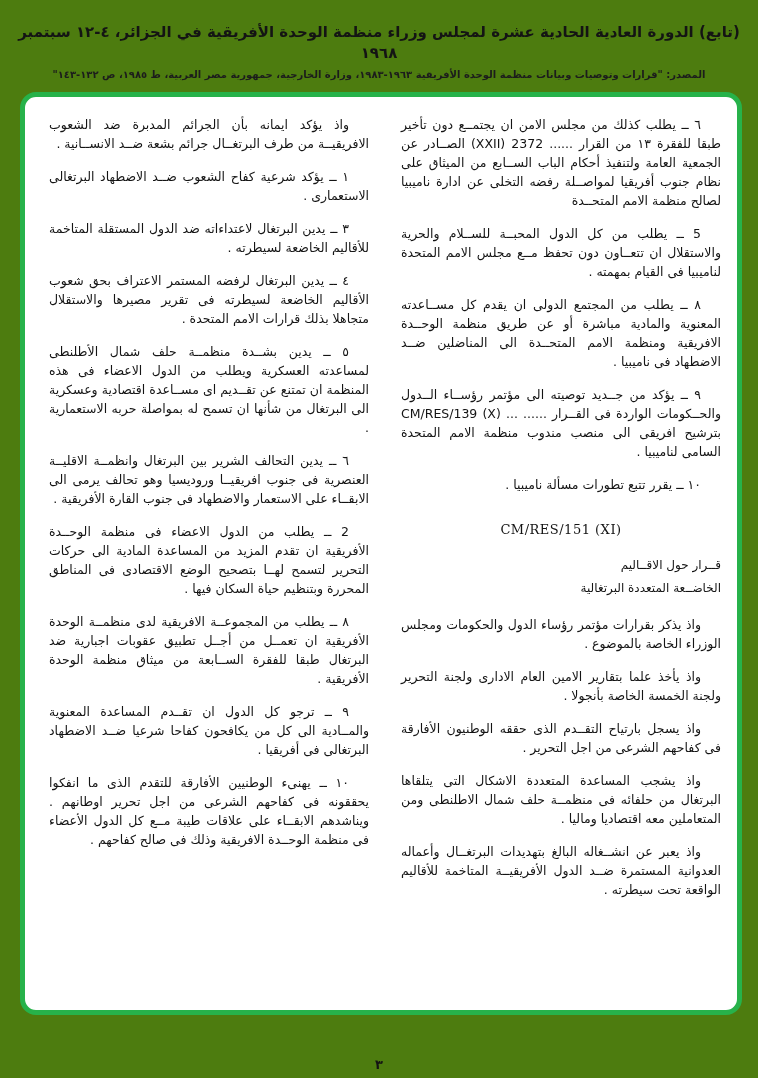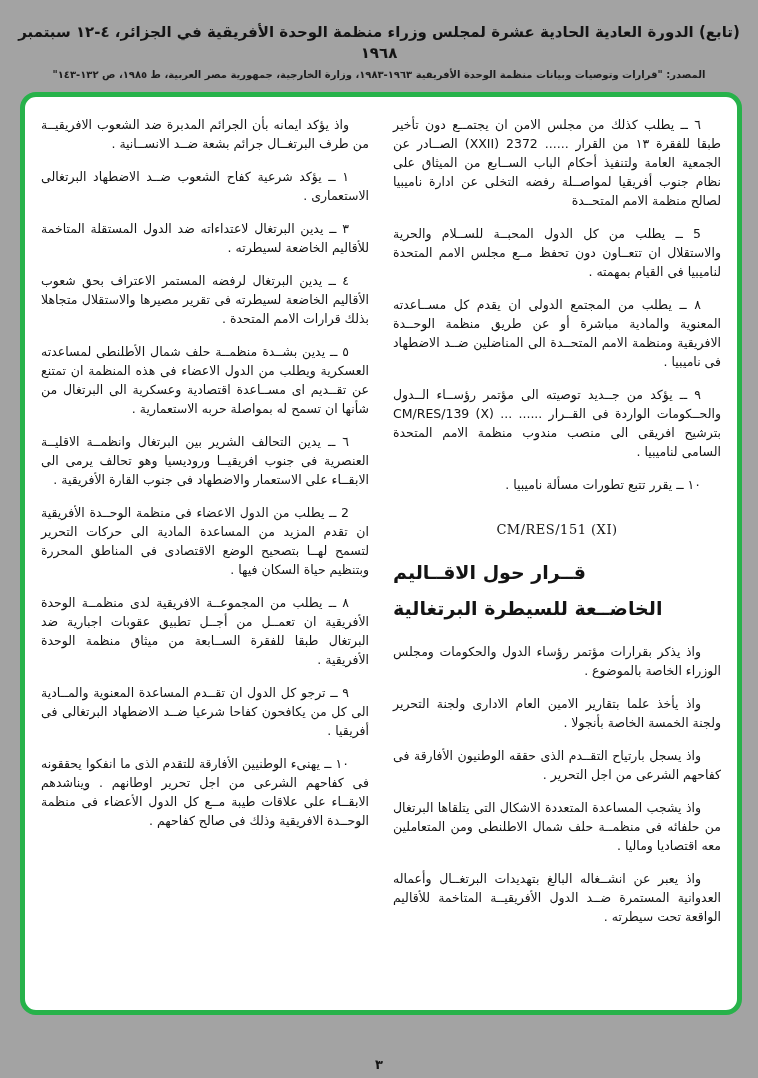--- a/index.html
+++ b/index.html
@@ -4,21 +4,21 @@
 <style>
   * { box-sizing: border-box; margin: 0; padding: 0; }
   html, body { background: #e8e8e8; }
   body { font-family: "DejaVu Sans", sans-serif; }
 
   .page {
     position: relative;
     width: 758px;
     height: 1078px;
     margin: 0 auto;
-    background: #a3a3a3;
+    background: #4d7c0f;
     color: #141414;
     overflow: hidden;
   }
 
   
   .header {
     position: absolute;
     top: 22px;
     left: 0;
     right: 0;
@@ -56,39 +56,40 @@
     direction: rtl;          
     gap: 24px;
     height: 100%;
   }
   .col {
     flex: 1 1 0;
     direction: rtl;
     text-align: justify;
     font-size: 12.5px;
     line-height: 1.52;
+    margin-left: 8px;
   }
   .col p {
     margin: 0 0 14px 0;
     text-indent: 1.6em;
   }
 
   
   .res-ref {
     direction: ltr;
     text-align: center;
     font-family: "DejaVu Serif", serif;
     font-size: 13px;
     margin: 26px 0 14px 0;
     letter-spacing: 0.5px;
   }
   .res-heading {
-    text-align: left;
-    font-weight: bold;
-    font-size: 19px;
+    text-align: right;
+    font-weight: normal;
+    font-size: 12px;
     line-height: 1.9;
   }
   .res-heading.last { margin-bottom: 16px; }
 
   
   .footer {
     position: absolute;
     bottom: 6px;
     left: 0;
     right: 0;
@@ -112,21 +113,21 @@
 
       <div class="col">
         <p>٦ ــ يطلب كذلك من مجلس الامن ان يجتمــع دون تأخير طبقا للفقرة ١٣ من القرار ...... 2372 (XXII) الصــادر عن الجمعية العامة ولتنفيذ أحكام الباب الســابع من الميثاق على نظام جنوب أفريقيا لمواصــلة رفضه التخلى عن ادارة ناميبيا لصالح منظمة الامم المتحــدة</p>
         <p>5 ــ يطلب من كل الدول المحبــة للســلام والحرية والاستقلال ان تتعــاون دون تحفظ مــع مجلس الامم المتحدة لناميبيا فى القيام بمهمته .</p>
         <p>٨ ــ يطلب من المجتمع الدولى ان يقدم كل مســاعدته المعنوية والمادية مباشرة أو عن طريق منظمة الوحــدة الافريقية ومنظمة الامم المتحــدة الى المناضلين ضــد الاضطهاد فى ناميبيا .</p>
         <p>٩ ــ يؤكد من جــديد توصيته الى مؤتمر رؤســاء الــدول والحــكومات الواردة فى القــرار ...... ... CM/RES/139 (X) بترشيح افريقى الى منصب مندوب منظمة الامم المتحدة السامى لناميبيا .</p>
         <p>١٠ ــ يقرر تتبع تطورات مسألة ناميبيا .</p>
 
         <div class="res-ref">CM/RES/151 (XI)</div>
         <div class="res-heading">قــرار حول الاقــاليم</div>
-        <div class="res-heading last">الخاضــعة للسيطرة البرتغالية</div>
+        <div class="res-heading last">الخاضــعة المتعددة البرتغالية</div>
 
         <p>واذ يذكر بقرارات مؤتمر رؤساء الدول والحكومات ومجلس الوزراء الخاصة بالموضوع .</p>
         <p>واذ يأخذ علما بتقارير الامين العام الادارى ولجنة التحرير ولجنة الخمسة الخاصة بأنجولا .</p>
         <p>واذ يسجل بارتياح التقــدم الذى حققه الوطنيون الأفارقة فى كفاحهم الشرعى من اجل التحرير .</p>
         <p>واذ يشجب المساعدة المتعددة الاشكال التى يتلقاها البرتغال من حلفائه فى منظمــة حلف شمال الاطلنطى ومن المتعاملين معه اقتصاديا وماليا .</p>
         <p>واذ يعبر عن انشــغاله البالغ بتهديدات البرتغــال وأعماله العدوانية المستمرة ضــد الدول الأفريقيــة المتاخمة للأقاليم الواقعة تحت سيطرته .</p>
       </div>
 
       <div class="col">
         <p>واذ يؤكد ايمانه بأن الجرائم المدبرة ضد الشعوب الافريقيــة من طرف البرتغــال جرائم بشعة ضــد الانســانية .</p>

